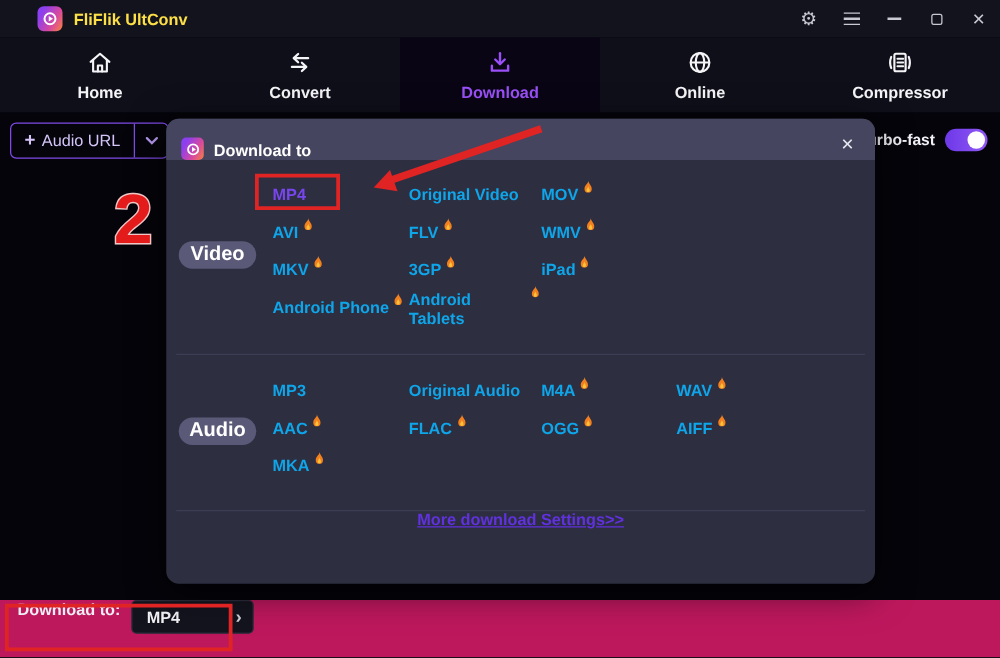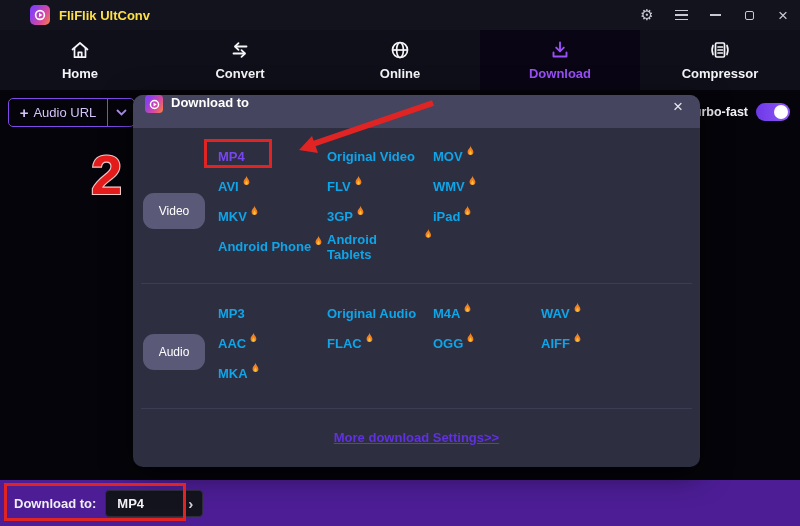--- a/index.html
+++ b/index.html
@@ -38,55 +38,55 @@
   .paste-plus { font-size:15px; font-weight:bold; line-height:1; }
   .paste-divider { width:1px; background:#7f4ae8; }
   .paste-caret { width:26px; display:flex; align-items:center; justify-content:center; }
 
   .turbo { position:absolute; top:13px; right:10px; display:flex; align-items:center; gap:8px; }
   .turbo-label { font-size:12.5px; font-weight:bold; color:#f0f0f5; }
   .toggle { width:34px; height:18px; border-radius:9px; background:linear-gradient(90deg,#6d38e8,#9159f5); position:relative; }
   .toggle .knob { position:absolute; top:2px; right:2px; width:14px; height:14px; border-radius:50%; background:#ffffff; }
 
   
-  .bottombar { position:absolute; top:480px; left:0; width:800px; height:46px; background:#4c1d95; display:flex; align-items:center; }
+  .bottombar { position:absolute; top:480px; left:0; width:800px; height:46px; background:#be185d; display:flex; }
   .bb-label { margin-left:14px; font-size:13px; font-weight:bold; color:#eeeef4; }
   .bb-select { margin-left:9px; width:98px; height:27px; background:#14141f; border:1px solid #2d2d3c; border-radius:4px;
                display:flex; align-items:center; font-size:13px; font-weight:bold; color:#f2f2f6; }
   .bb-value { margin-left:11px; }
   .bb-chevron { margin-left:auto; margin-right:9px; color:#d2d2da; font-size:15px; font-weight:bold; }
 
   
   .modal { position:absolute; left:133px; top:95px; width:567px; height:372px; background:#2e2e41; border-radius:10px;
            box-shadow:0 6px 30px rgba(0,0,0,.6); }
   .modal-header { position:absolute; top:0; left:0; width:100%; height:33px; background:#45455f; border-radius:10px 10px 0 0;
-                  display:flex; align-items:flex-start; }
+                  display:flex; align-items:flex-end; }
   .modal-logo { width:18px; height:18px; margin-left:12px; border-radius:4px;
                 background:linear-gradient(120deg,#8b3ff0 20%,#d9499e 65%,#f9833c 100%);
                 display:flex; align-items:center; justify-content:center; }
   .modal-title { margin-left:8px; font-size:13px; font-weight:bold; color:#ffffff; }
   .modal-close { margin-left:auto; margin-right:10px; width:24px; height:24px; display:flex; align-items:center; justify-content:center;
                  color:#e8e8ee; font-size:17px; }
-  .section-pill { position:absolute; left:10px; width:62px; height:36px; border-radius:11px; background:#5a5a78;
-                  display:flex; align-items:center; justify-content:center; font-size:12px; font-weight:normal; color:#ffffff; }
+  .section-pill { position:absolute; left:10px; width:62px; height:22px; border-radius:11px; background:#5a5a78;
+                  display:flex; align-items:center; justify-content:center; font-size:16px; font-weight:bold; color:#ffffff; }
   .pill-video { top:98px; }
   .pill-audio { top:239px; }
   .fmt-grid { position:absolute; left:0; width:100%; }
   .grid-video { top:46px; }
   .grid-audio { top:203px; }
   .fmt-row { display:flex; height:30px; align-items:center; padding-left:85px; }
   .fmt-cell { flex:none; }
   .fmt-cell:nth-child(1){ width:109px; } .fmt-cell:nth-child(2){ width:106px; }
   .fmt-cell:nth-child(3){ width:108px; } .fmt-cell:nth-child(4){ width:150px; }
   .fmt-item { position:relative; display:inline-flex; align-items:flex-start; font-size:13px; font-weight:600; color:#0ea5e9; cursor:default; }
   .fmt-item.selected { color:#7746ee; }
   .fmt-item svg.flame { margin-left:2px; margin-top:-4px; }
   .divider { position:absolute; left:8px; right:8px; height:1px; background:#3c3c55; }
   .div-1 { top:188px; } .div-2 { top:313px; }
-  .modal-footer { position:absolute; top:313px; left:0; width:100%; height:59px; display:flex; align-items:center; justify-content:center; }
+  .modal-footer { position:absolute; top:313px; left:0; width:100%; height:59px; display:flex; align-items:flex-start; justify-content:center; }
   .settings-link { font-size:13px; font-weight:bold; color:#6031de; text-decoration:underline; }
 
   
   .anno-box { position:absolute; border:3px solid #e02424; }
   .anno-mp4 { left:204px; top:139px; width:68px; height:29px; }
   .anno-bottom { left:4px; top:483px; width:182px; height:38px; }
   .anno-arrow, .anno-step { position:absolute; left:0; top:0; pointer-events:none; }
 </style>
 </head>
 <body>
@@ -131,35 +131,35 @@
     </div>
     <div class="tab">
       <svg width="22" height="22" viewBox="0 0 22 22" fill="none" stroke="currentColor" stroke-width="1.8" stroke-linecap="round" stroke-linejoin="round">
           <path d="M17.5 7.5 H6.5"></path>
           <path d="M9.5 4.2 L6 7.5 L9.5 10.8"></path>
           <path d="M4.5 14.5 H15.5"></path>
           <path d="M12.5 11.2 L16 14.5 L12.5 17.8"></path>
         </svg>
       <span class="tab-label">Convert</span>
     </div>
+    <div class="tab active">
+      <svg width="22" height="22" viewBox="0 0 22 22" fill="none" stroke="currentColor" stroke-width="1.9" stroke-linecap="round" stroke-linejoin="round">
+          <path d="M11 3.5 V12"></path>
+          <path d="M7.2 8.6 L11 12.4 L14.8 8.6"></path>
+          <path d="M4.5 13.5 V17.5 H17.5 V13.5"></path>
+        </svg>
+      <span class="tab-label">Download</span>
+    </div>
     <div class="tab">
       <svg width="22" height="22" viewBox="0 0 22 22" fill="none" stroke="currentColor" stroke-width="1.7">
           <circle cx="11" cy="11" r="7.5"></circle>
           <path d="M3.5 11 H18.5"></path>
           <ellipse cx="11" cy="11" rx="3.4" ry="7.5"></ellipse>
         </svg>
       <span class="tab-label">Online</span>
-    </div>
-    <div class="tab active">
-      <svg width="22" height="22" viewBox="0 0 22 22" fill="none" stroke="currentColor" stroke-width="1.9" stroke-linecap="round" stroke-linejoin="round">
-          <path d="M11 3.5 V12"></path>
-          <path d="M7.2 8.6 L11 12.4 L14.8 8.6"></path>
-          <path d="M4.5 13.5 V17.5 H17.5 V13.5"></path>
-        </svg>
-      <span class="tab-label">Download</span>
     </div>
     <div class="tab">
       <svg width="22" height="22" viewBox="0 0 22 22" fill="none" stroke="currentColor" stroke-width="1.7" stroke-linecap="round">
           <rect x="6.5" y="4" width="9" height="14" rx="1.2"></rect>
           <path d="M9 8 H13.5 M9 11 H13.5 M9 14 H13.5"></path>
           <path d="M4 6.5 C2.8 9.5 2.8 12.5 4 15.5"></path>
           <path d="M18 6.5 C19.2 9.5 19.2 12.5 18 15.5"></path>
         </svg>
       <span class="tab-label">Compressor</span>
     </div>

